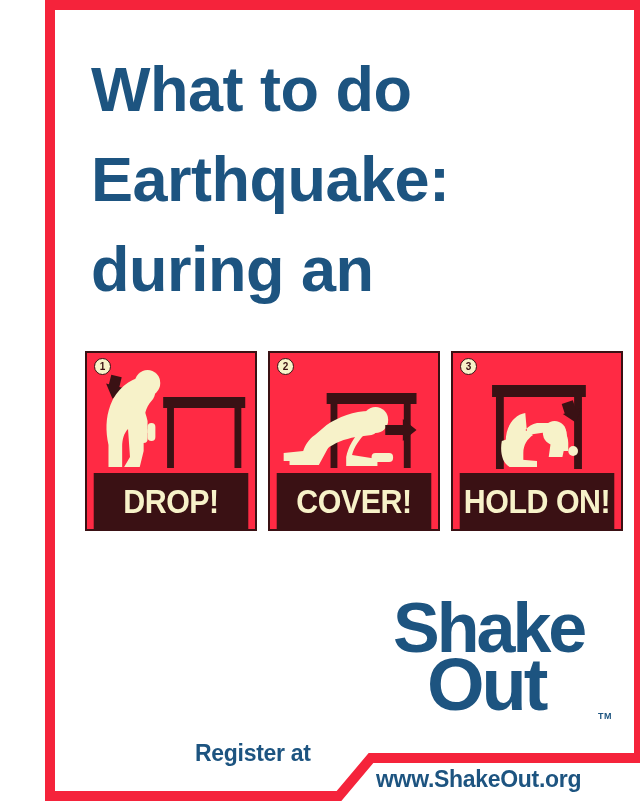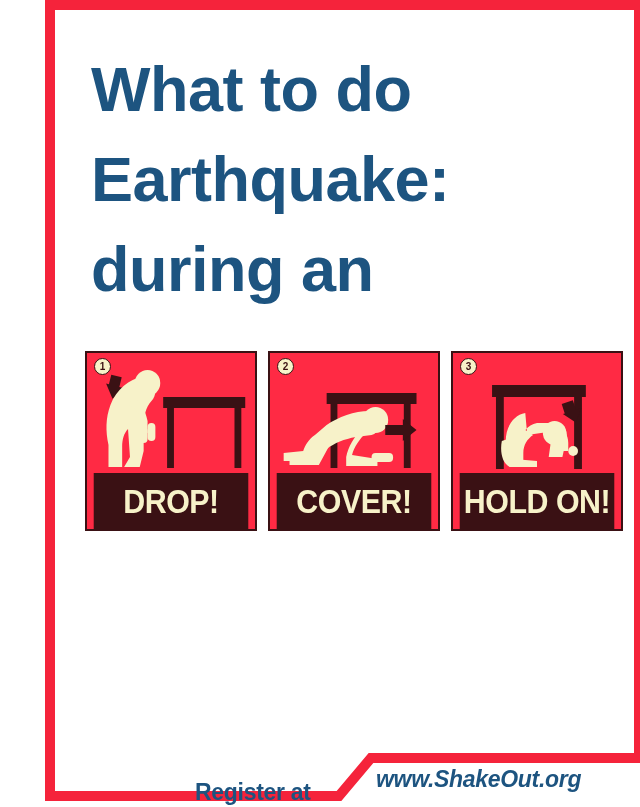--- a/index.html
+++ b/index.html
@@ -127,21 +127,21 @@
     font-size: 9px;
     font-weight: bold;
     font-family: "Liberation Sans", sans-serif;
     letter-spacing: 0.5px;
   }
 
   
   .register-text {
     position: absolute;
     left: 176px;
-    top: 779px;
+    top: 740px;
     color: #1d5480;
     font-family: "Liberation Sans", sans-serif;
     font-weight: bold;
     font-size: 23px;
     letter-spacing: -0.3px;
     white-space: nowrap;
   }
   .site-text {
     position: absolute;
     left: 357px;
@@ -317,17 +317,26 @@
           <circle cx="123" cy="98" r="5" fill="#F7F2C9"></circle>
 
           <path d="M 114 48 L 126 48 L 126 58 L 132 58 L 122 70 L 112 58 L 114 58 Z" fill="#3A1114" transform="rotate(-18 122 58)"></path>
         </svg>
       </div>
       <div class="panel-label">HOLD ON!</div>
     </div>
 
   </div>
 
+  <div class="logo-wrap">
+    <svg viewBox="0 0 215 135">
+
+      <text x="4" y="64" font-family="Liberation Sans, sans-serif" font-size="70" font-weight="bold" fill="#1D5480" letter-spacing="-3">Shake</text>
+
+      <text x="38" y="122" font-family="Liberation Sans, sans-serif" font-size="74" font-weight="bold" fill="#1D5480" letter-spacing="-3">Out</text>
+    </svg>
+    <span class="logo-tm">TM</span>
+  </div>
 
   <div class="register-text">Register at</div>
-  <a class="site-text" href="#" style="text-decoration:none;font-style:italic;">www.ShakeOut.org</a>
+  <a class="site-text" href="#" style="text-decoration:none;">www.ShakeOut.org</a>
 
 </div>
 
 </body></html>

